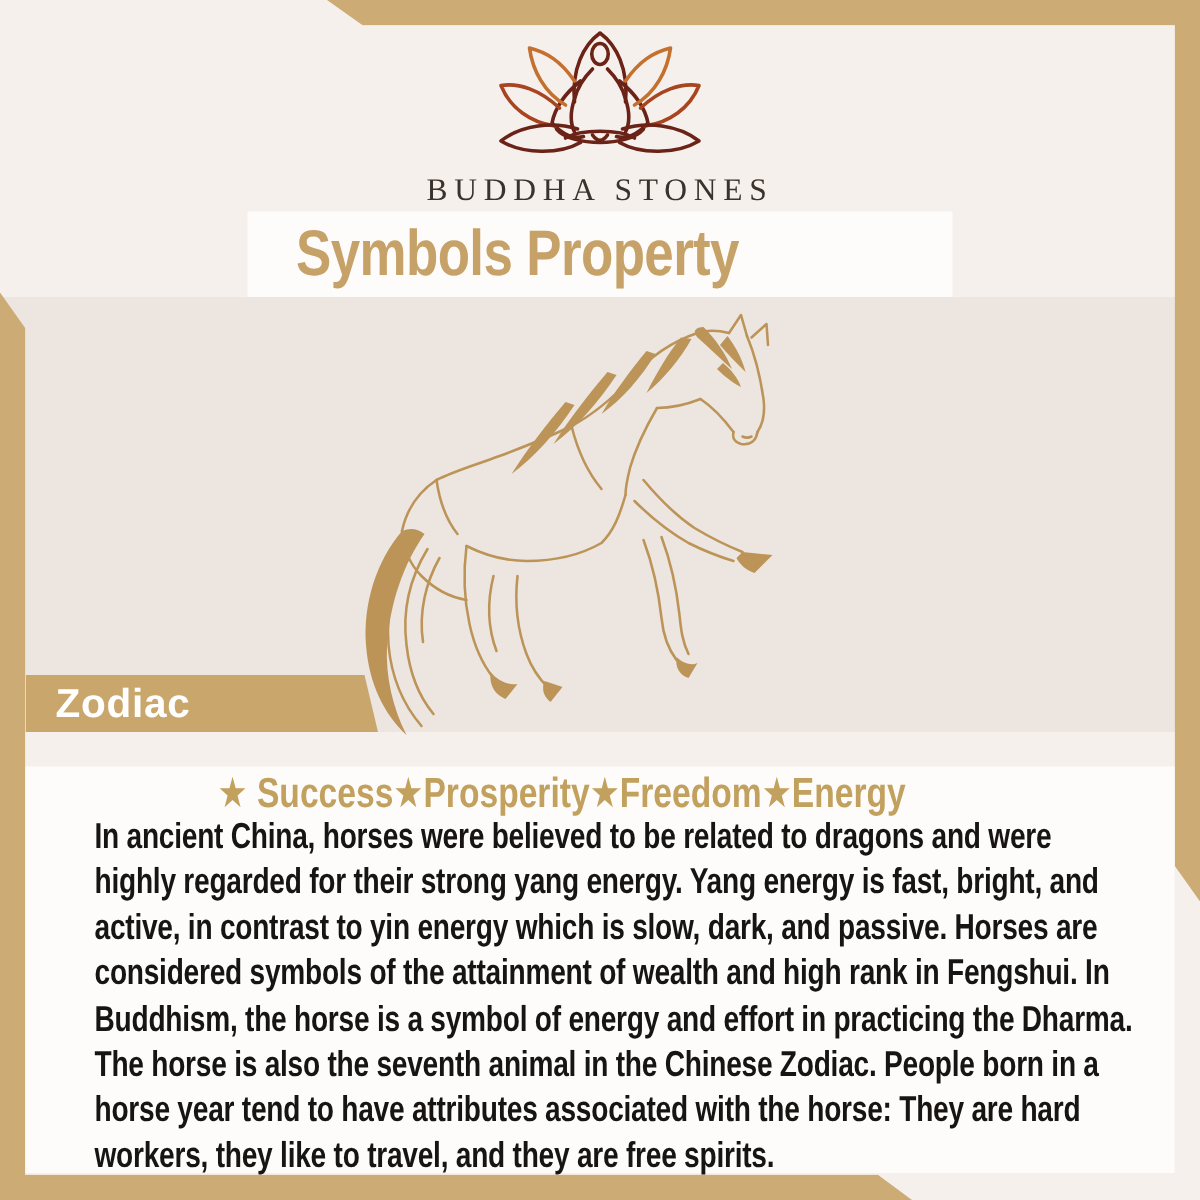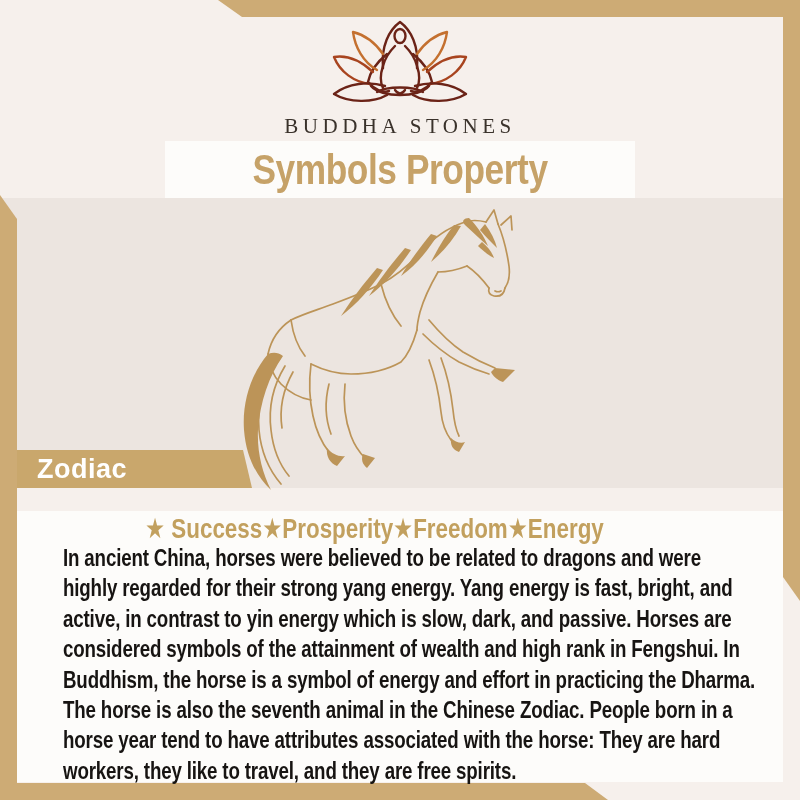--- a/index.html
+++ b/index.html
@@ -15,21 +15,21 @@
   #frame-right{left:783px;top:0;width:17px;height:601px;
     clip-path:polygon(0 0,17px 0,17px 601px,0 577px);}
   #frame-left{left:0;top:195px;width:17px;height:605px;
     clip-path:polygon(0 0,17px 24px,17px 605px,0 605px);}
   #frame-bottom{left:0;top:783px;width:608px;height:17px;
     clip-path:polygon(0 0,585px 0,608px 17px,0 17px);}
   
   #beige-section{position:absolute;left:0;top:198px;width:800px;height:290px;
     background:var(--beige,#ece5e0);}
   #title-band{position:absolute;left:165px;top:141px;width:470px;height:57px;
-    background:var(--panel_white,#fdfcfa);display:flex;align-items:center;justify-content:center;}
+    background:var(--panel_white,#fdfcfa);display:flex;align-items:center;justify-content:flex-start;}
   #title-band .title-text{
     font-size:43px;font-weight:bold;letter-spacing:-0.5px;color:var(--title_gold,#c6a268);
     transform:scaleX(0.82);transform-origin:50% 50%;white-space:nowrap;}
   #white-panel{position:absolute;left:17px;top:511px;width:766px;height:271px;
     background:var(--panel_white,#fdfcfa);}
   
   #logo{position:absolute;left:325px;top:20px;width:150px;height:96px;}
   #wordmark{position:absolute;left:0;top:114px;width:800px;text-align:center;
     font-family:"Liberation Serif","DejaVu Serif",serif;font-size:21px;font-weight:500;
     letter-spacing:4.5px;color:var(--wordmark_dark,#3a322b);}

